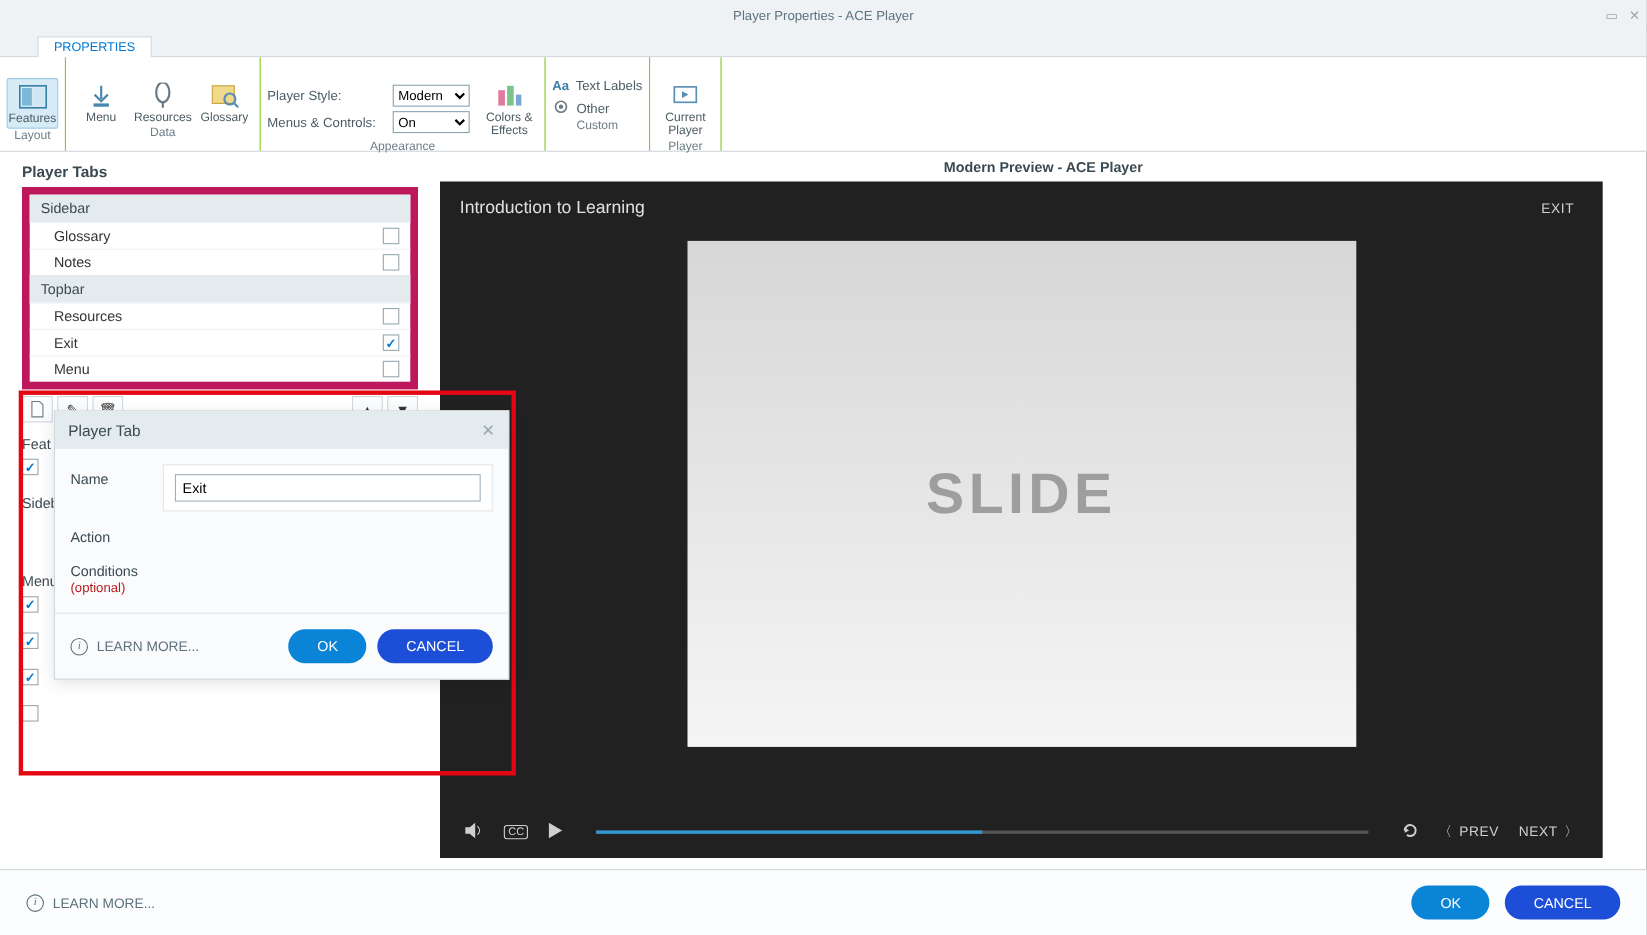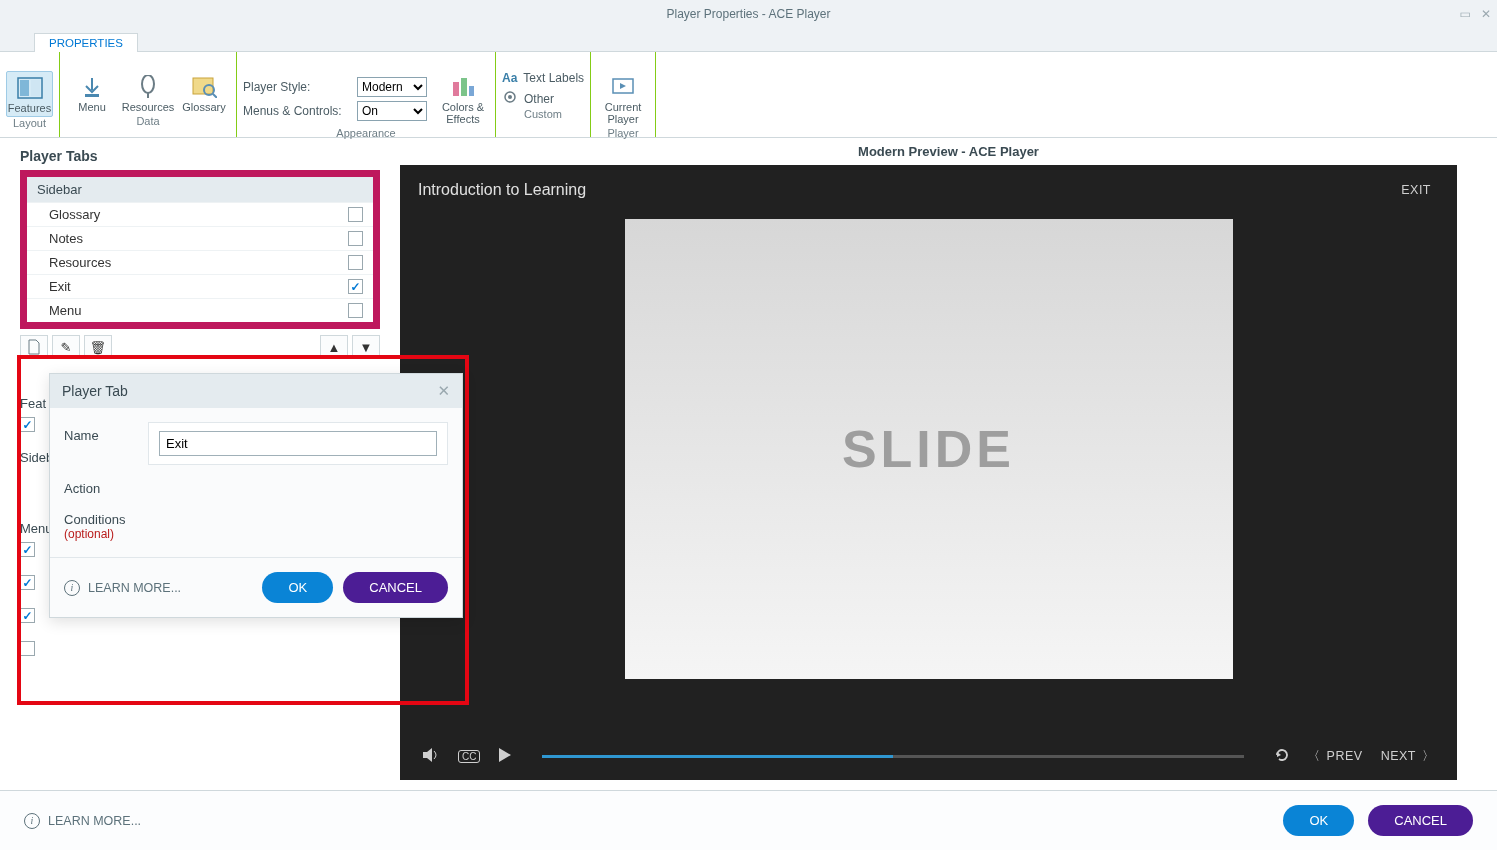--- a/index.html
+++ b/index.html
@@ -309,21 +309,21 @@
   }
   .btn-pill {
     border: none;
     border-radius: 18px;
     padding: 8px 26px;
     font-size: 13px;
     cursor: pointer;
     color: #fff;
   }
   .btn-primary { background: #0a84d6; }
-  .btn-secondary { background: #4c1d95; text-align: right; }
+  .btn-secondary { background: #1d4ed8; text-align: right; }
   
   .modal-border {
     position: absolute;
     left: 17px;
     top: 355px;
     width: 452px;
     height: 350px;
     border: 4px solid #e40613;
     z-index: 99;
     pointer-events: none;
@@ -549,20 +549,21 @@
     <div class="tabs-box">
       <div class="tabs-header">Sidebar</div>
       <div class="tabs-item">
         <span>Glossary</span>
         <span class="chk"></span>
       </div>
       <div class="tabs-item">
         <span>Notes</span>
         <span class="chk"></span>
       </div>
+      <div class="tabs-header">Topbar</div>
       <div class="tabs-item">
         <span>Resources</span>
         <span class="chk"></span>
       </div>
       <div class="tabs-item">
         <span>Exit</span>
         <span class="chk checked"></span>
       </div>
       <div class="tabs-item">
         <span>Menu</span>

